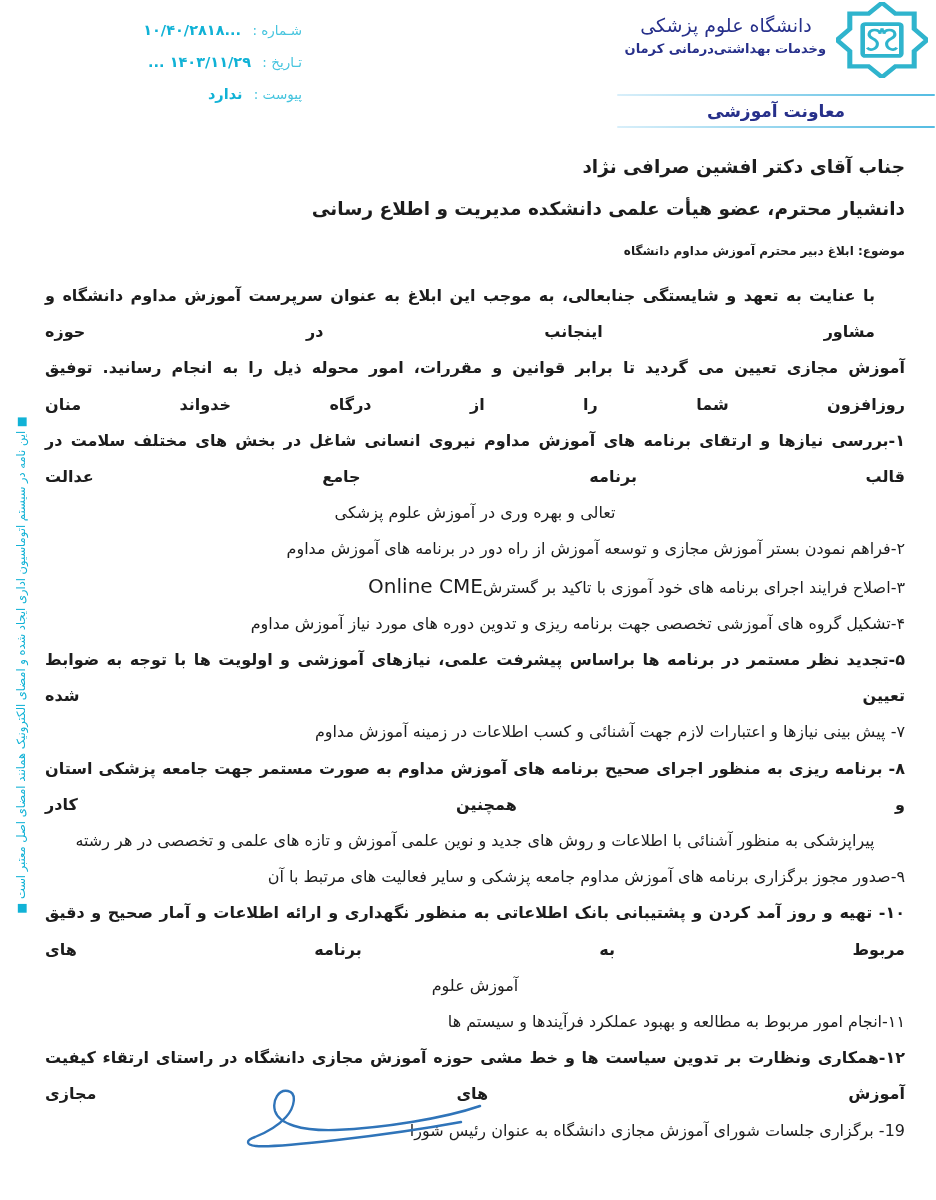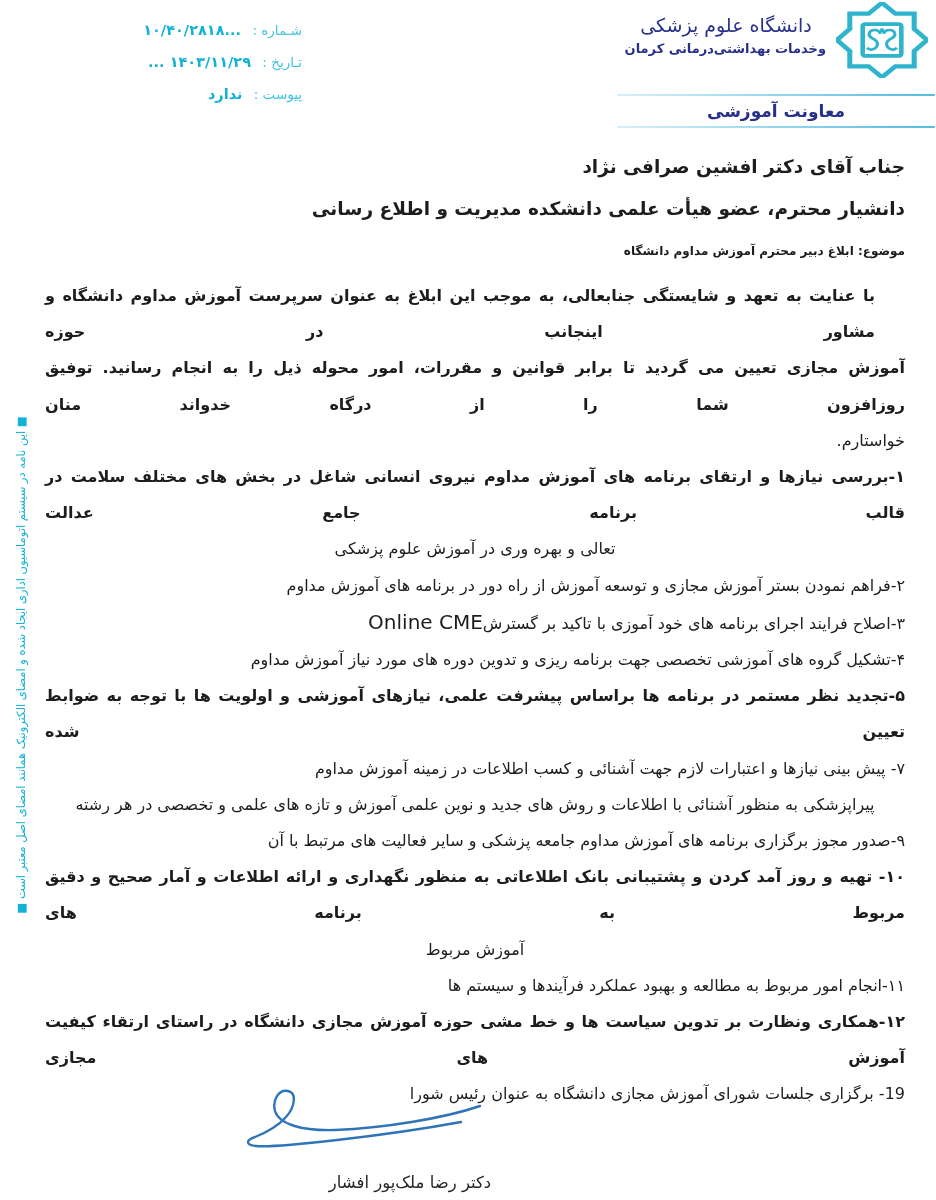--- a/index.html
+++ b/index.html
@@ -89,32 +89,32 @@
     </div>
   </div>
 
   <div class="body">
     <div class="r1">جناب آقای دکتر افشین  صرافی نژاد</div>
     <div class="r2">دانشیار محترم، عضو هیأت علمی دانشکده مدیریت و اطلاع رسانی</div>
     <div class="subject">موضوع: ابلاغ دبیر محترم آموزش مداوم دانشگاه</div>
     <div class="lines">
         <div class="bline justify indent">با عنایت به تعهد و شایستگی جنابعالی، به موجب این ابلاغ به عنوان سرپرست آموزش مداوم دانشگاه و مشاور اینجانب در حوزه</div>
         <div class="bline justify">آموزش مجازی تعیین می گردید تا برابر قوانین و مقررات، امور محوله ذیل را به انجام رسانید. توفیق روزافزون شما را از درگاه خدواند منان</div>
-        <div class="bline right">خواستارم.</div>
         <div class="bline justify">۱-بررسی نیازها و ارتقای برنامه های آموزش مداوم نیروی انسانی شاغل در بخش های مختلف سلامت در قالب برنامه جامع عدالت</div>
         <div class="bline center">تعالی و بهره وری در آموزش علوم پزشکی</div>
         <div class="bline right">۲-فراهم نمودن بستر آموزش مجازی و توسعه آموزش از راه دور در برنامه های آموزش مداوم</div>
         <div class="bline right">۳-اصلاح فرایند اجرای برنامه های خود آموزی با تاکید بر گسترش<span class="latin">&nbsp;Online CME</span></div>
         <div class="bline right">۴-تشکیل گروه های آموزشی تخصصی جهت برنامه ریزی و تدوین دوره های مورد نیاز آموزش مداوم</div>
         <div class="bline justify">۵-تجدید نظر مستمر در برنامه ها براساس پیشرفت علمی، نیازهای آموزشی و اولویت ها با توجه به ضوابط  تعیین شده</div>
         <div class="bline right">۷- پیش بینی نیازها و اعتبارات لازم  جهت آشنائی و کسب اطلاعات در زمینه آموزش مداوم</div>
+        <div class="bline justify">۸- برنامه ریزی به منظور اجرای صحیح برنامه های آموزش مداوم به صورت مستمر جهت جامعه پزشکی استان و همچنین کادر</div>
         <div class="bline center">پیراپزشکی به منظور آشنائی با اطلاعات و روش های جدید و نوین علمی آموزش و تازه های علمی و تخصصی در هر رشته</div>
         <div class="bline right">۹-صدور مجوز برگزاری برنامه های آموزش مداوم جامعه پزشکی و سایر فعالیت های مرتبط با آن</div>
         <div class="bline justify">۱۰- تهیه و روز آمد کردن و پشتیبانی بانک اطلاعاتی به منظور نگهداری و ارائه اطلاعات و آمار صحیح و دقیق مربوط به برنامه های</div>
-        <div class="bline center">آموزش مربوط</div>
+        <div class="bline center">آموزش علوم</div>
         <div class="bline right">۱۱-انجام امور مربوط به مطالعه و بهبود عملکرد فرآیندها و سیستم ها</div>
         <div class="bline justify">۱۲-همکاری ونظارت بر تدوین سیاست ها و خط مشی حوزه آموزش مجازی دانشگاه در راستای ارتقاء کیفیت آموزش های مجازی</div>
         <div class="bline right">19- برگزاری جلسات شورای آموزش مجازی دانشگاه به عنوان رئیس شورا</div>
       </div>
     <div class="sig">
       <div>دکتر رضا ملک‌پور افشار</div>
       <div>معاون آموزشی دانشگاه</div>
     </div>
   </div>
 

